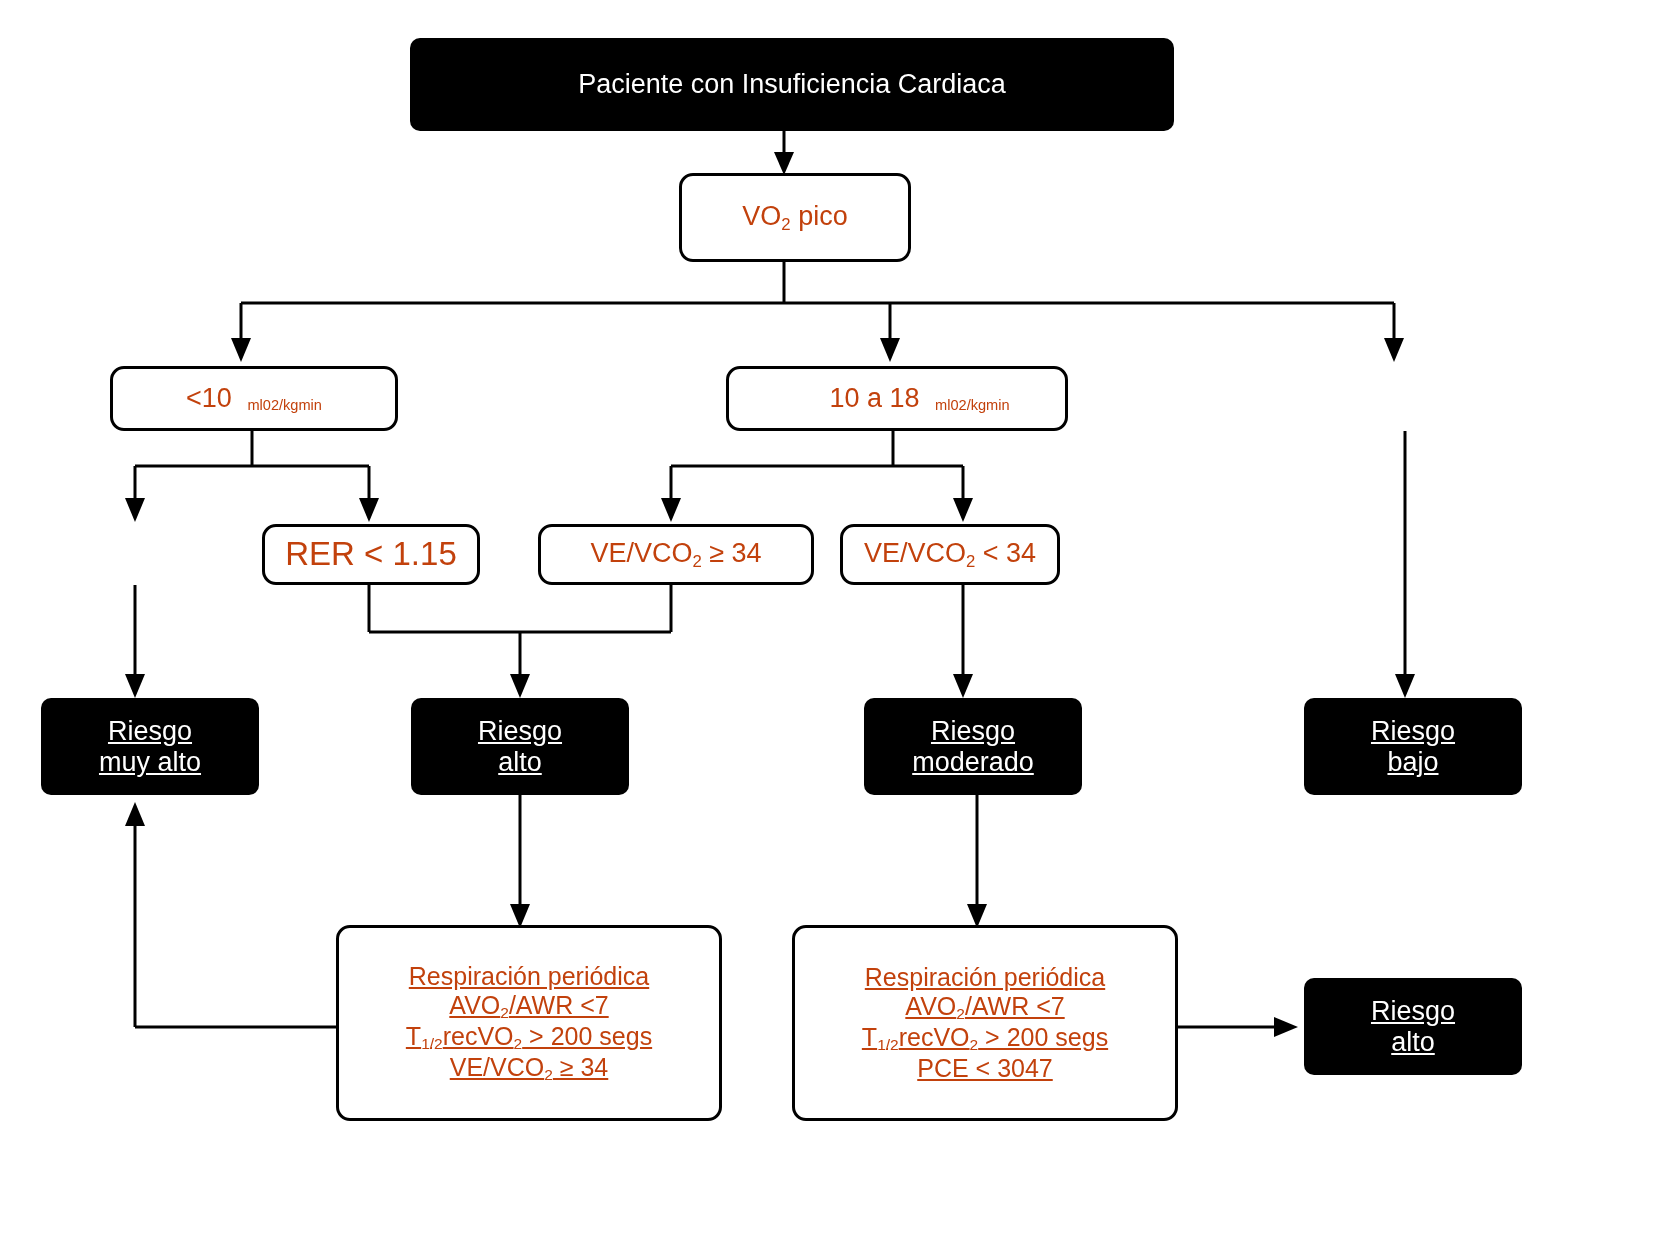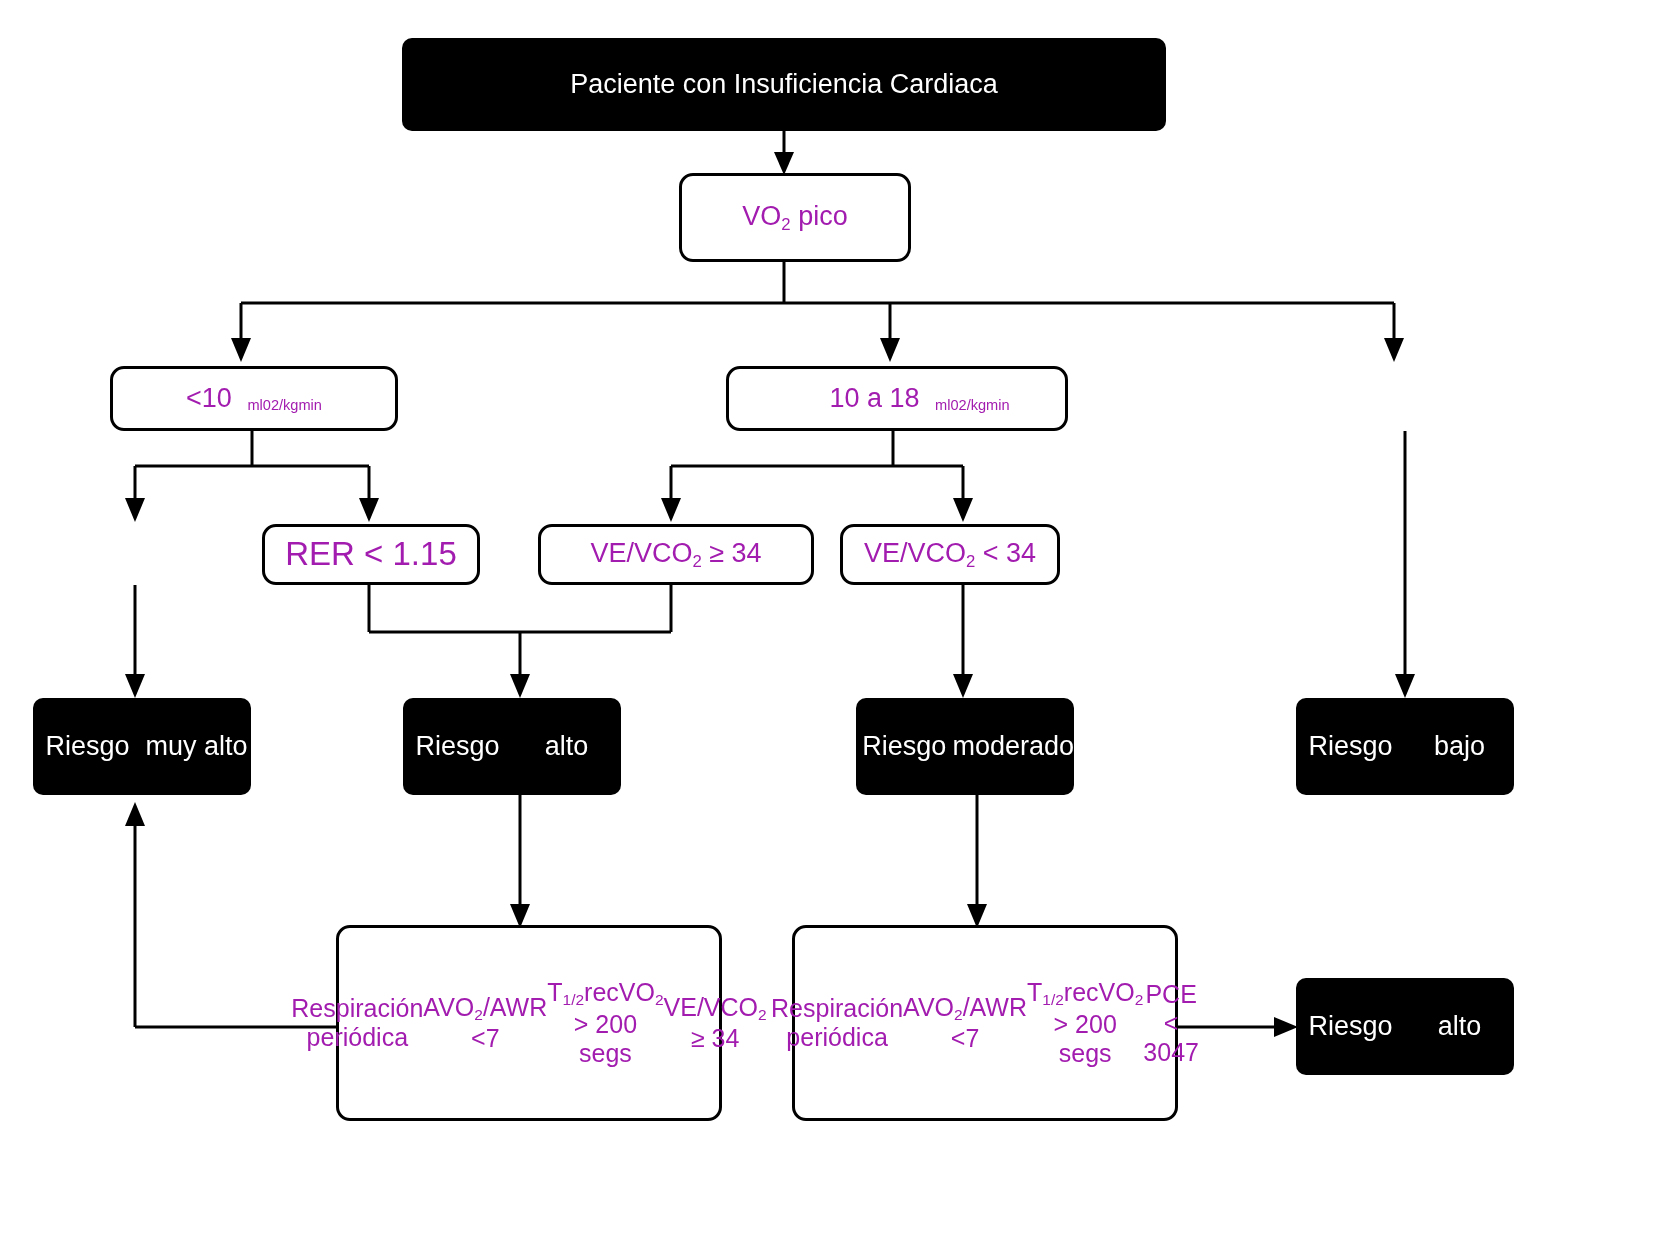--- a/index.html
+++ b/index.html
@@ -1,27 +1,27 @@
 <!DOCTYPE html>
 <html><head>
 <meta charset="utf-8">
 <style>
   html,body{margin:0;padding:0;background:#ffffff;}
   body{font-family:"Liberation Sans",sans-serif;}
   #stage{position:relative;width:1670px;height:1233px;background:#fff;overflow:hidden;}
   .node{position:absolute;box-sizing:border-box;display:flex;align-items:center;justify-content:center;text-align:center;}
-  .rounded{border:3px solid #000;border-radius:14px;background:#fff;color:#a21caf;}
-  .filled{background:#000;color:#fff;border-radius:10px;}
+  .rounded{border:3px solid #000;border-radius:14px;background:#fff;color:#c2410c;}
+  .filled{background:#000;color:#fff;border-radius:10px;margin-left:8px;}
   .lbl{line-height:1.18;}
   sub{font-size:0.62em;vertical-align:-0.28em;}
   .unit{font-size:0.54em;vertical-align:-0.22em;letter-spacing:0px;margin-left:8px;}
   svg.links{position:absolute;left:0;top:0;width:1670px;height:1233px;pointer-events:none;}
   .ln{stroke:#000;stroke-width:3;fill:none;}
   .ar{fill:#000;}
-  .multi{flex-direction:row;}
+  .multi{flex-direction:column;text-decoration:underline;}
   .multi > div{width:100%;}
 </style>
 </head>
 <body>
 
 <div id="stage">
 
   <svg class="links" viewBox="0 0 1670 1233">
     <defs></defs>
 

